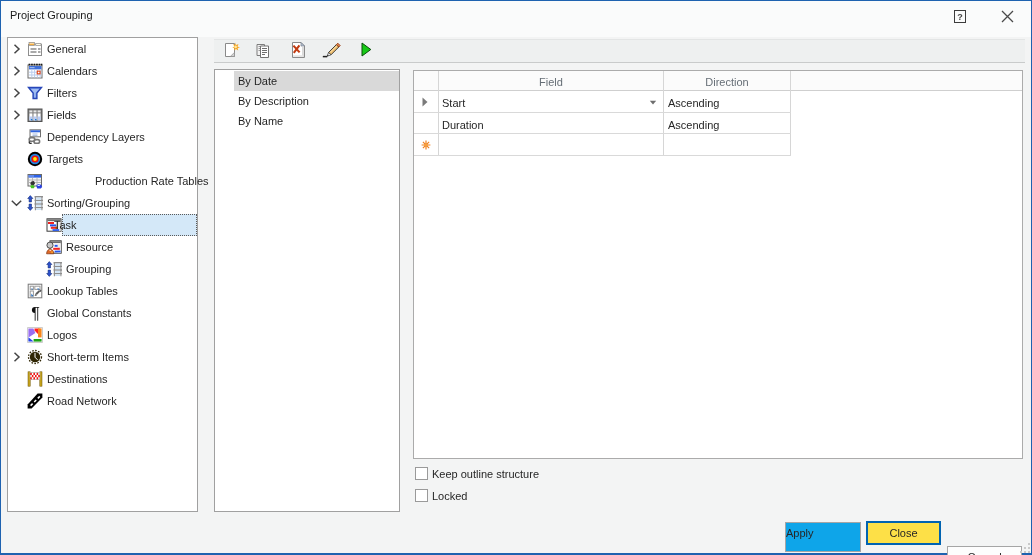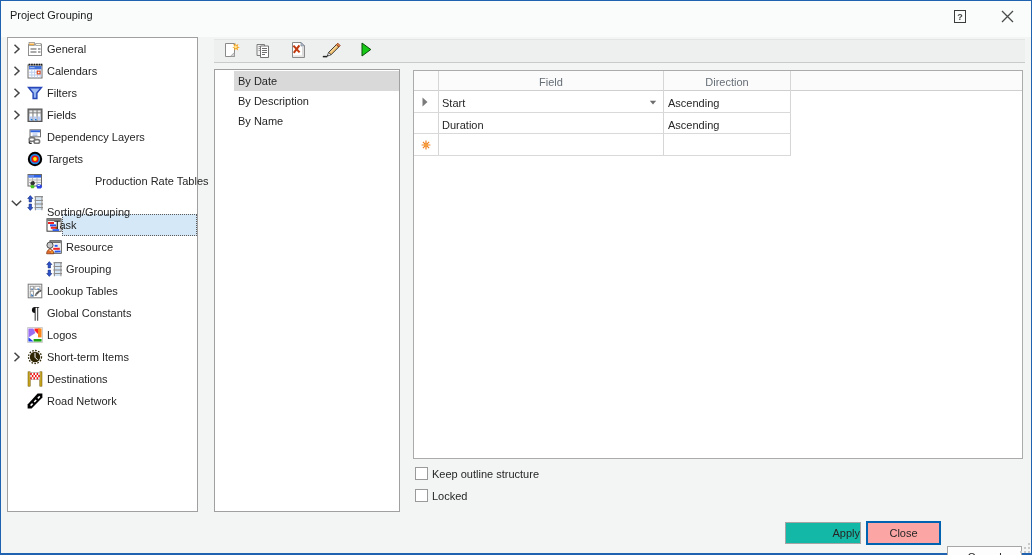--- a/index.html
+++ b/index.html
@@ -273,21 +273,21 @@
         </g>
     </svg>
 
     <div class="lbl" style="left:47px;top:42px;">General</div>
     <div class="lbl" style="left:47px;top:64px;">Calendars</div>
     <div class="lbl" style="left:47px;top:86px;">Filters</div>
     <div class="lbl" style="left:47px;top:108px;">Fields</div>
     <div class="lbl" style="left:47px;top:130px;">Dependency Layers</div>
     <div class="lbl" style="left:47px;top:152px;">Targets</div>
     <div class="lbl" style="left:47px;top:174px;padding-left:48px;">Production Rate Tables</div>
-    <div class="lbl" style="left:47px;top:196px;margin-top:9px;">Sorting/Grouping</div>
+    <div class="lbl" style="left:47px;top:196px;">Sorting/Grouping</div>
     <div class="lbl" style="left:54px;top:218px;">Task</div>
     <div class="lbl" style="left:66px;top:240px;">Resource</div>
     <div class="lbl" style="left:66px;top:262px;">Grouping</div>
     <div class="lbl" style="left:47px;top:284px;">Lookup Tables</div>
     <div class="lbl" style="left:47px;top:306px;">Global Constants</div>
     <div class="lbl" style="left:47px;top:328px;">Logos</div>
     <div class="lbl" style="left:47px;top:350px;">Short-term Items</div>
     <div class="lbl" style="left:47px;top:372px;">Destinations</div>
     <div class="lbl" style="left:47px;top:394px;">Road Network</div>
   </div>
@@ -329,22 +329,22 @@
         </g>
       <circle cx="5" cy="5" r="1.6" fill="#f6a03c"></circle>
     </svg>
   </div>
 
   <div class="abs" style="left:415px;top:467px;width:13px;height:13px;background:#fff;border:1px solid #9a9a9a;"></div>
   <div class="lbl" style="left:432px;top:467px;">Keep outline structure</div>
   <div class="abs" style="left:415px;top:489px;width:13px;height:13px;background:#fff;border:1px solid #9a9a9a;"></div>
   <div class="lbl" style="left:432px;top:489px;">Locked</div>
 
-  <div class="abs" style="left:785px;top:522px;width:76px;height:22px;background:#14b8a6;border:1px solid #a5a5a5;text-align:right;line-height:20px;font-size:11px;color:#262626;">Apply</div>
-  <div class="abs" style="left:866px;top:521px;width:75px;height:24px;background:#fca5a5;border:2px solid #0063b1;text-align:center;line-height:20px;font-size:11px;color:#262626;">Close</div>
+  <div class="abs" style="left:785px;top:522px;width:76px;height:30px;background:#0ea5e9;border:1px solid #a5a5a5;text-align:left;line-height:20px;font-size:11px;color:#262626;">Apply</div>
+  <div class="abs" style="left:866px;top:521px;width:75px;height:24px;background:#fde047;border:2px solid #0063b1;text-align:center;line-height:20px;font-size:11px;color:#262626;">Close</div>
   <div class="abs" style="left:947px;top:522px;width:75px;height:22px;background:#fdfdfd;border:1px solid #a5a5a5;text-align:center;line-height:20px;font-size:11px;color:#262626;margin-top:24px;">Cancel</div>
 
   <svg class="abs" style="left:1019px;top:543px;" width="12" height="11" viewBox="0 0 12 11">
     <g fill="#c9c9c9">
       <rect x="9" y="0" width="2" height="2"></rect>
       <rect x="5" y="4" width="2" height="2"></rect>
         <rect x="9" y="4" width="2" height="2"></rect>
       <rect x="1" y="8" width="2" height="2"></rect>
         <rect x="5" y="8" width="2" height="2"></rect>
         <rect x="9" y="8" width="2" height="2"></rect>

